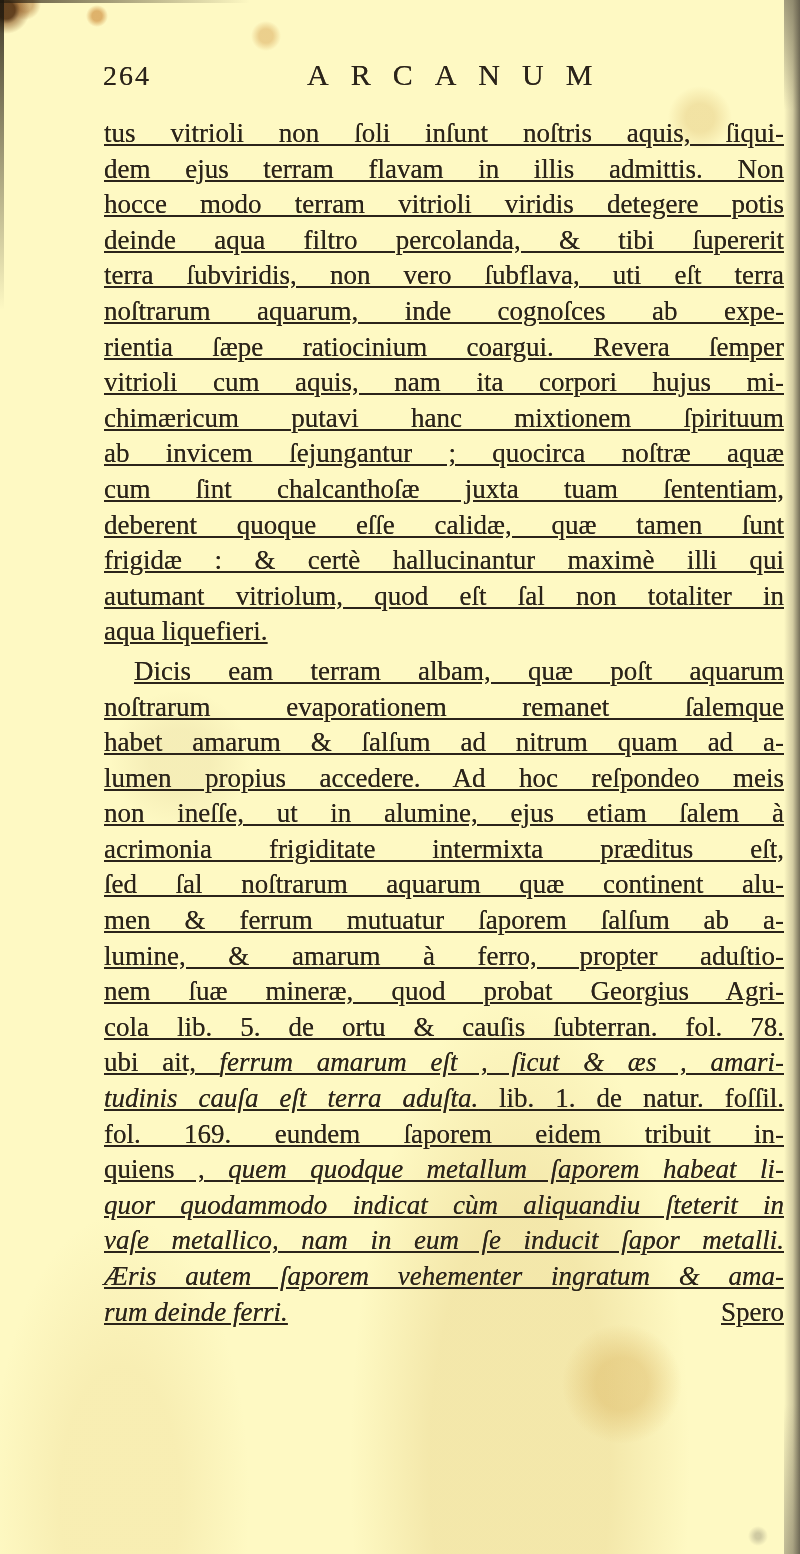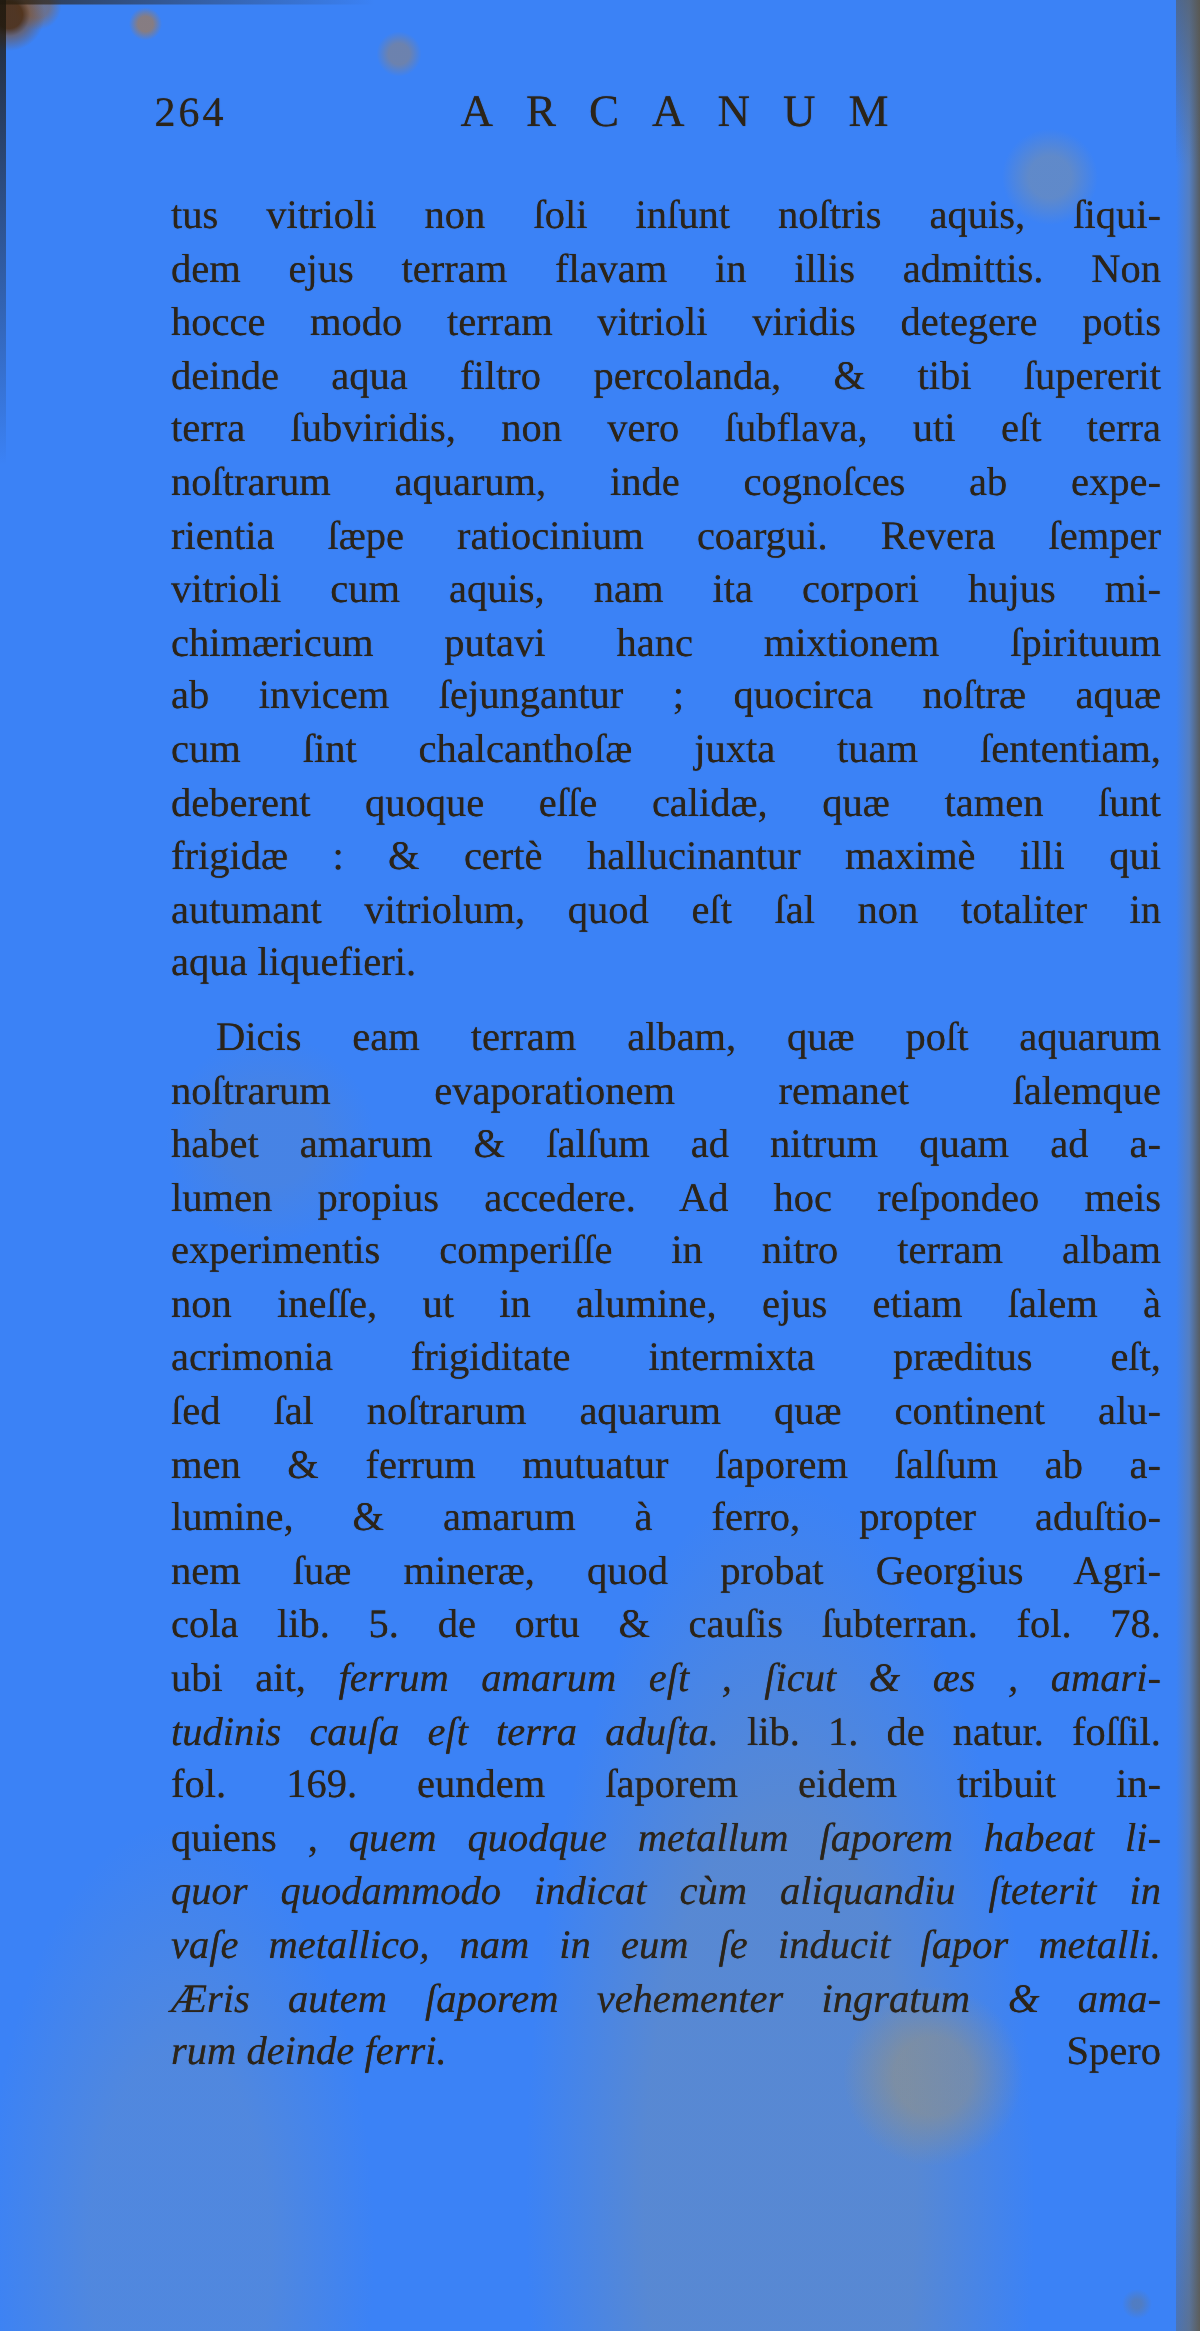--- a/index.html
+++ b/index.html
@@ -7,21 +7,21 @@
     width:800px;height:1554px;position:relative;overflow:hidden;
     background:#6f6a5c;
     font-family:"Liberation Serif","DejaVu Serif",serif;
   }
   .page{
     position:absolute;inset:0;
     background-image:
       radial-gradient(ellipse at 55% 96%, rgba(214,176,90,0.16), transparent 60%),
       radial-gradient(ellipse at 48% 38%, rgba(255,252,240,0.28), transparent 72%),
       linear-gradient(#eae1c5,#e7decl 0%,#eae1c5 100%);
-    background-color:#3b82f6;
+    background-color:#fef9c3;
   }
   .stains{
     position:absolute;inset:0;pointer-events:none;
     background-image:
       radial-gradient(circle at 6px 10px,  rgba(82,46,14,0.90) 0 9px,  rgba(130,75,25,0.55) 14px, transparent 24px),
       radial-gradient(circle at 25px 4px,  rgba(160,95,30,0.45) 0 8px, transparent 16px),
       radial-gradient(circle at 97px 16px, rgba(196,120,35,0.55) 0 5px, transparent 11px),
       radial-gradient(circle at 266px 36px,rgba(200,130,40,0.35) 0 7px, transparent 15px),
       radial-gradient(circle at 700px 118px,rgba(205,160,70,0.25) 0 14px, transparent 32px),
       radial-gradient(circle at 622px 1384px,rgba(206,155,58,0.30) 0 26px, transparent 60px),
@@ -59,21 +59,21 @@
   .runtitle{
     position:absolute;left:285px;top:2px;width:350px;
     font-size:30px;letter-spacing:22px;padding-left:22px;
     text-shadow:0 0 0.6px rgba(43,36,26,0.85);
   }
   .textblock{
     position:absolute;left:100px;top:112px;width:688px;
     font-size:27px;line-height:35.6px;color:#2b241a;
     text-shadow:0 0 0.5px rgba(43,36,26,0.85);
   }
-  .paragraph{margin:14px;}
+  .paragraph{margin:4px;text-decoration:underline;}
   .line{height:35.6px;overflow:visible;text-align:left;}
   .line.j{text-align:justify;text-align-last:justify;}
   .line.indent{text-indent:30px;}
   .line.cw{display:flex;justify-content:space-between;text-align:left;}
   .it{font-style:italic;}
   .ro{font-style:normal;}
   .catchword{font-style:normal;}
 </style>
 </head>
 <body>
@@ -105,21 +105,20 @@
         <div class="line j"><span><span class="ro">deberent quoque eſſe calidæ, quæ tamen ſunt</span></span></div>
         <div class="line j"><span><span class="ro">frigidæ : &amp; certè hallucinantur maximè illi qui</span></span></div>
         <div class="line j"><span><span class="ro">autumant vitriolum, quod eſt ſal non totaliter in</span></span></div>
         <div class="line"><span><span class="ro">aqua liquefieri.</span></span></div>
       </div>
       <div class="paragraph">
         <div class="line j indent"><span><span class="ro">Dicis eam terram albam, quæ poſt aquarum</span></span></div>
         <div class="line j"><span><span class="ro">noſtrarum evaporationem remanet ſalemque</span></span></div>
         <div class="line j"><span><span class="ro">habet amarum &amp; ſalſum ad nitrum quam ad a-</span></span></div>
         <div class="line j"><span><span class="ro">lumen propius accedere. Ad hoc reſpondeo meis</span></span></div>
-        <div class="line j"><span><span class="ro">experimentis comperiſſe in nitro terram albam</span></span></div>
         <div class="line j"><span><span class="ro">non ineſſe, ut in alumine, ejus etiam ſalem à</span></span></div>
         <div class="line j"><span><span class="ro">acrimonia frigiditate intermixta præditus eſt,</span></span></div>
         <div class="line j"><span><span class="ro">ſed ſal noſtrarum aquarum quæ continent alu-</span></span></div>
         <div class="line j"><span><span class="ro">men &amp; ferrum mutuatur ſaporem ſalſum ab a-</span></span></div>
         <div class="line j"><span><span class="ro">lumine, &amp; amarum à ferro, propter aduſtio-</span></span></div>
         <div class="line j"><span><span class="ro">nem ſuæ mineræ, quod probat Georgius Agri-</span></span></div>
         <div class="line j"><span><span class="ro">cola lib. 5. de ortu &amp; cauſis ſubterran. fol. 78.</span></span></div>
         <div class="line j"><span><span class="ro">ubi ait, </span><span class="it">ferrum amarum eſt , ſicut &amp; æs , amari-</span></span></div>
         <div class="line j"><span><span class="it">tudinis cauſa eſt terra aduſta.</span><span class="ro"> lib. 1. de natur. foſſil.</span></span></div>
         <div class="line j"><span><span class="ro">fol. 169. eundem ſaporem eidem tribuit in-</span></span></div>

